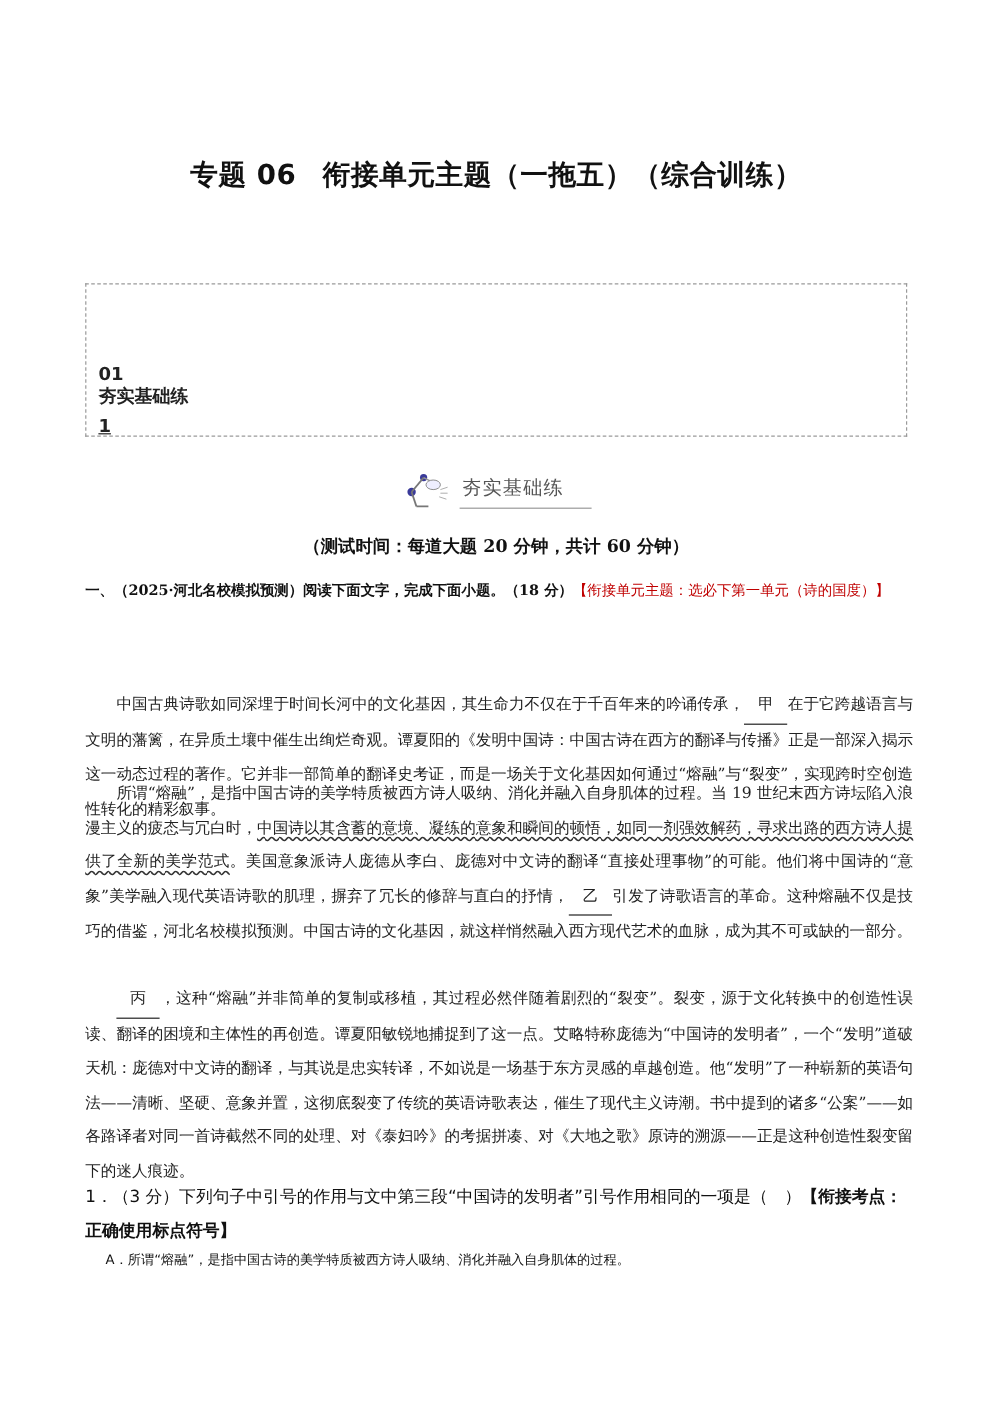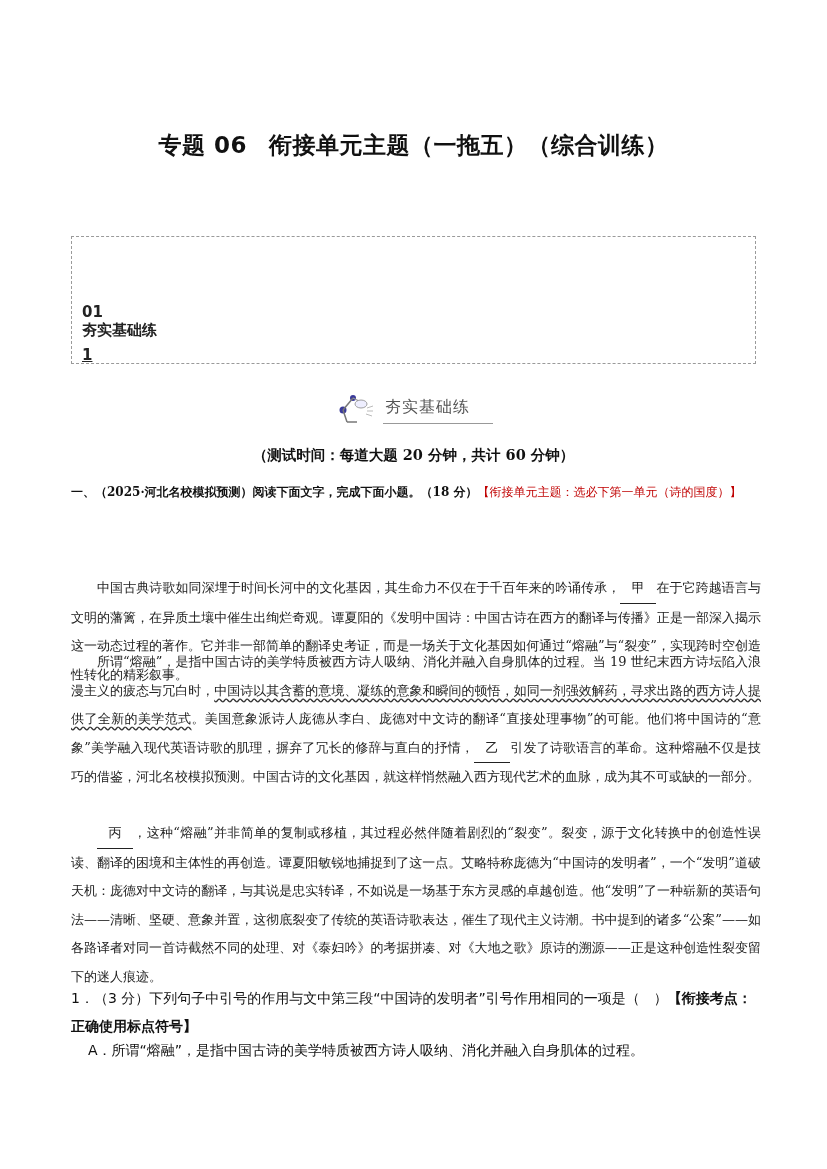--- a/index.html
+++ b/index.html
@@ -29,21 +29,21 @@
   .passage { position:absolute; left:71px; width:690px; font-size:13px; line-height:28.5px; text-align:justify; color:#222; }
   .passage p { margin:0; text-indent:2em; }
   .p1 { top:558px;margin-top:16px; }
   .p2 { top:648px; }
   .p3 { top:819px; }
   .blank { display:inline-block; min-width:36px; border-bottom:1px solid #222; text-align:center; text-indent:0; }
   .wavy { text-decoration:underline wavy #333; text-underline-offset:3px; }
 
   .q1 { position:absolute; left:71px; top:984px; width:690px; font-family:"DejaVu Sans", sans-serif; font-size:14px; line-height:28px; }
   .q1 b { font-weight:bold; }
-  .optA { position:absolute; left:88px; top:1042px; font-family:"DejaVu Sans", sans-serif; font-size:14px; }
+  .optA { position:absolute; left:88px; top:1042px; font-family:"DejaVu Sans", sans-serif; font-size:11px; }
 </style>
 </head>
 <body>
 
 <div class="title">
   <span>专题 06</span><span class="gap"></span><span>衔接单元主题（一拖五）（综合训练）</span>
 </div>
 
 <div class="toc">
   <div class="toc-row r1">

